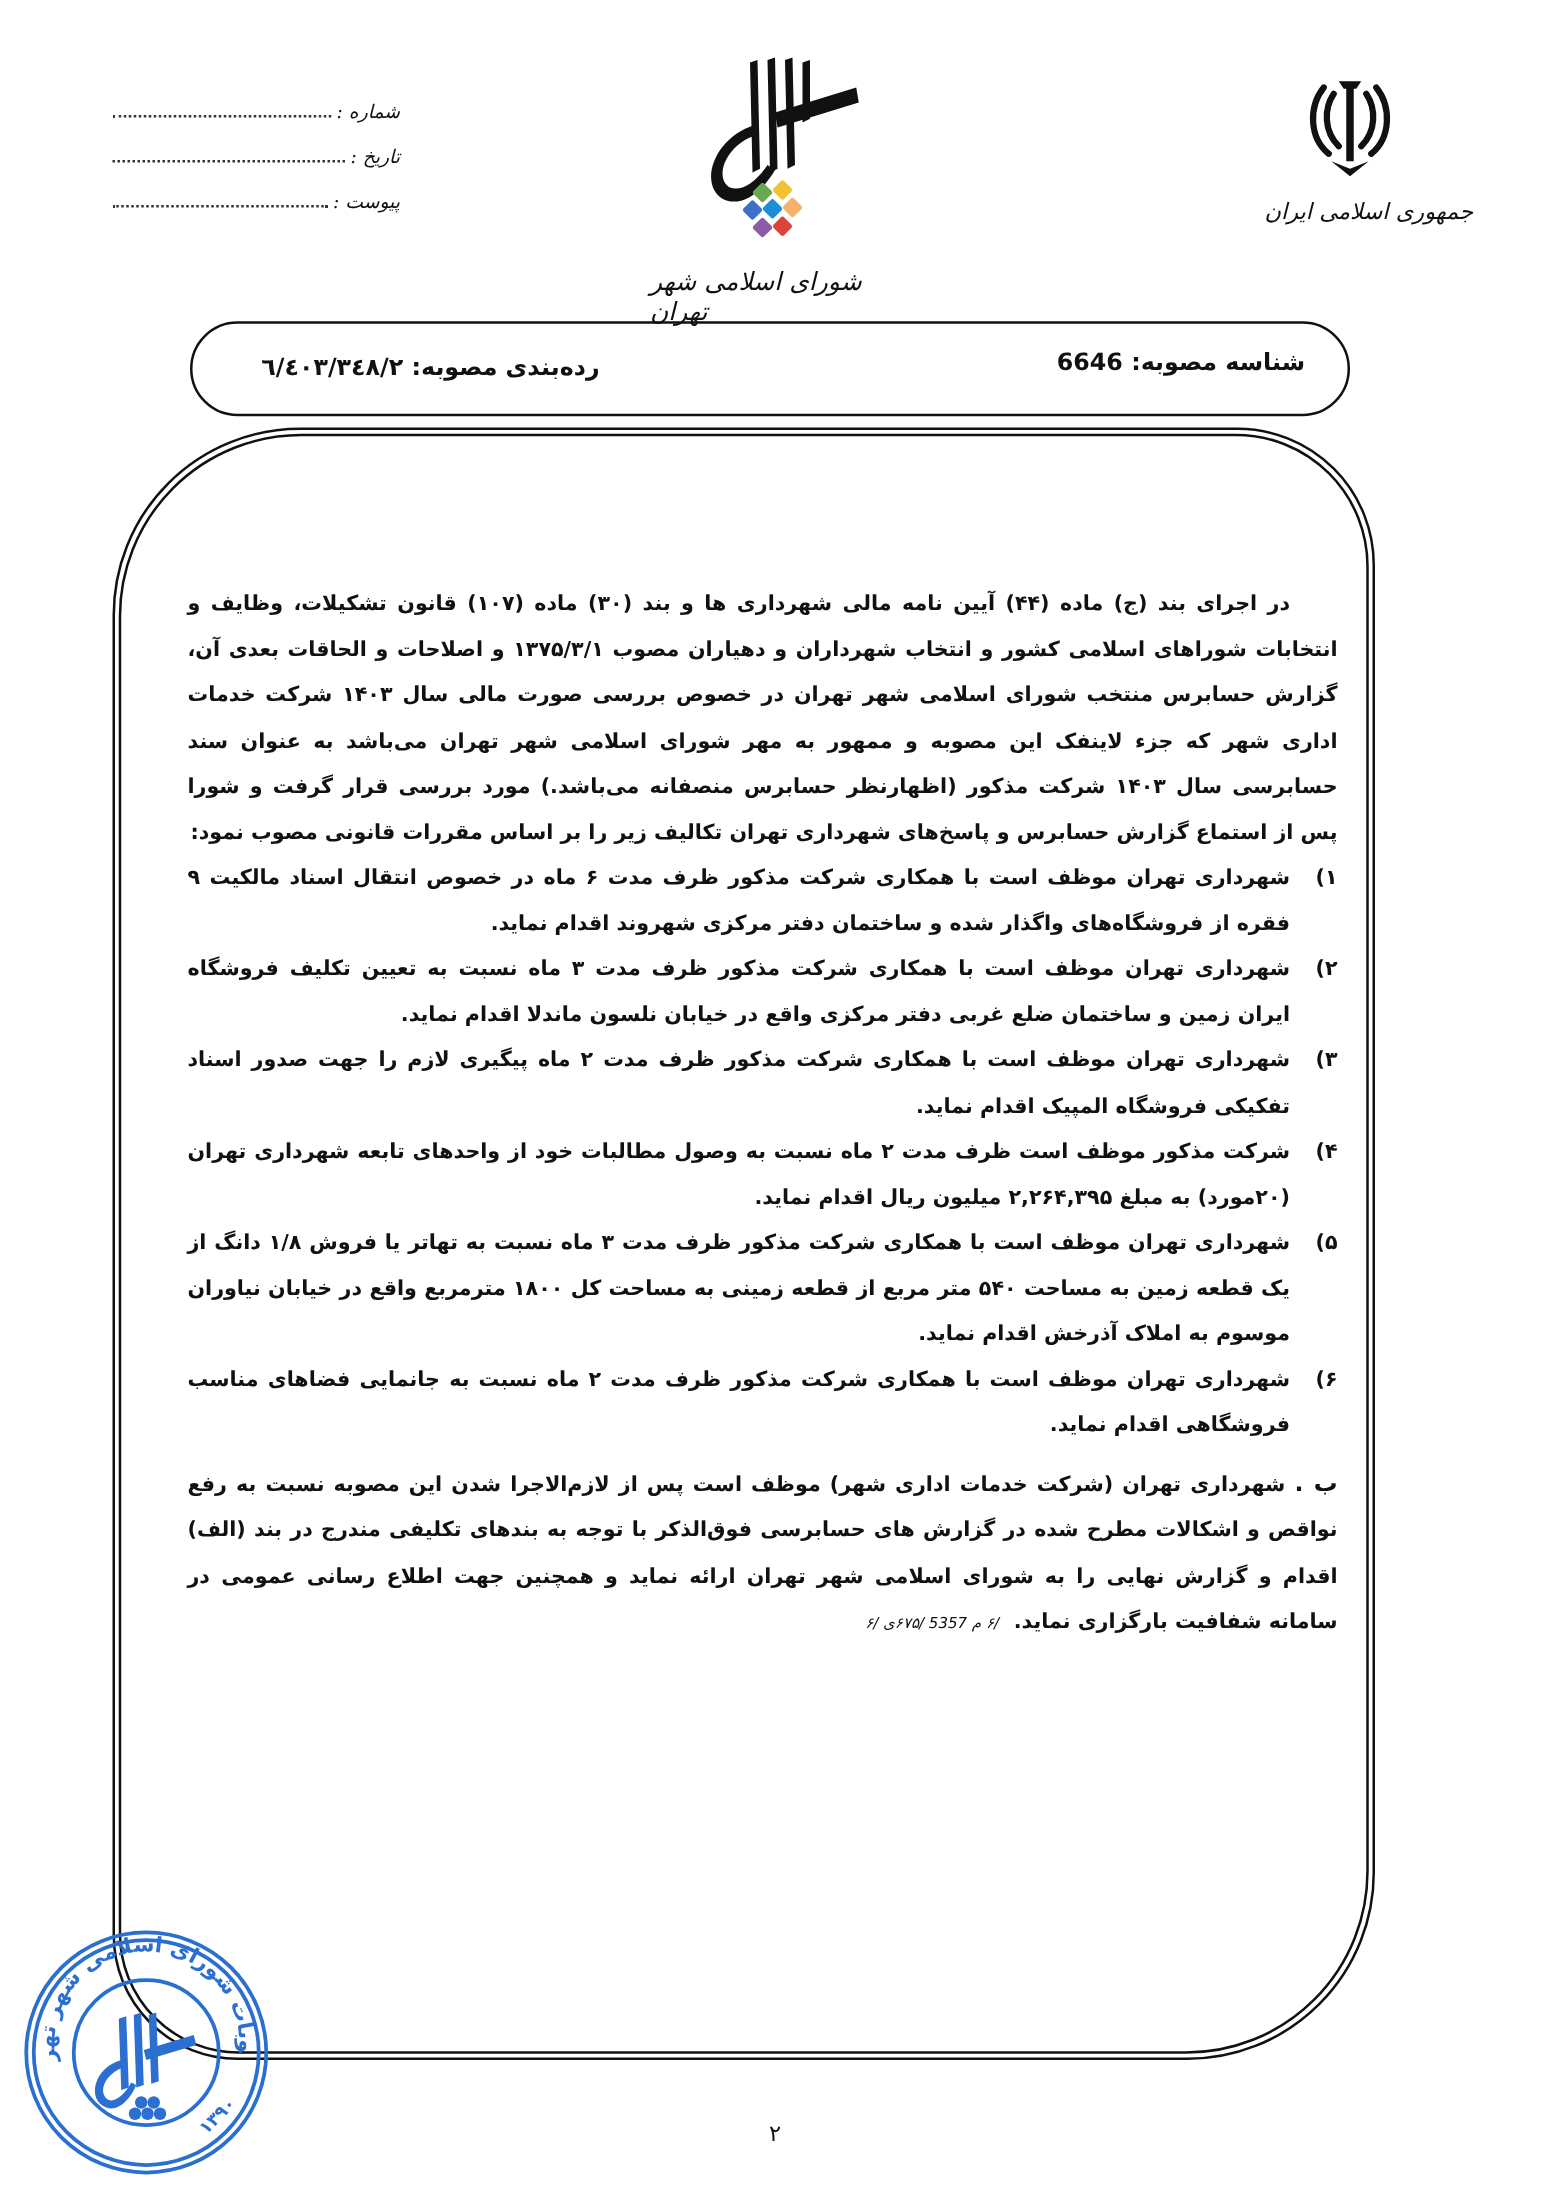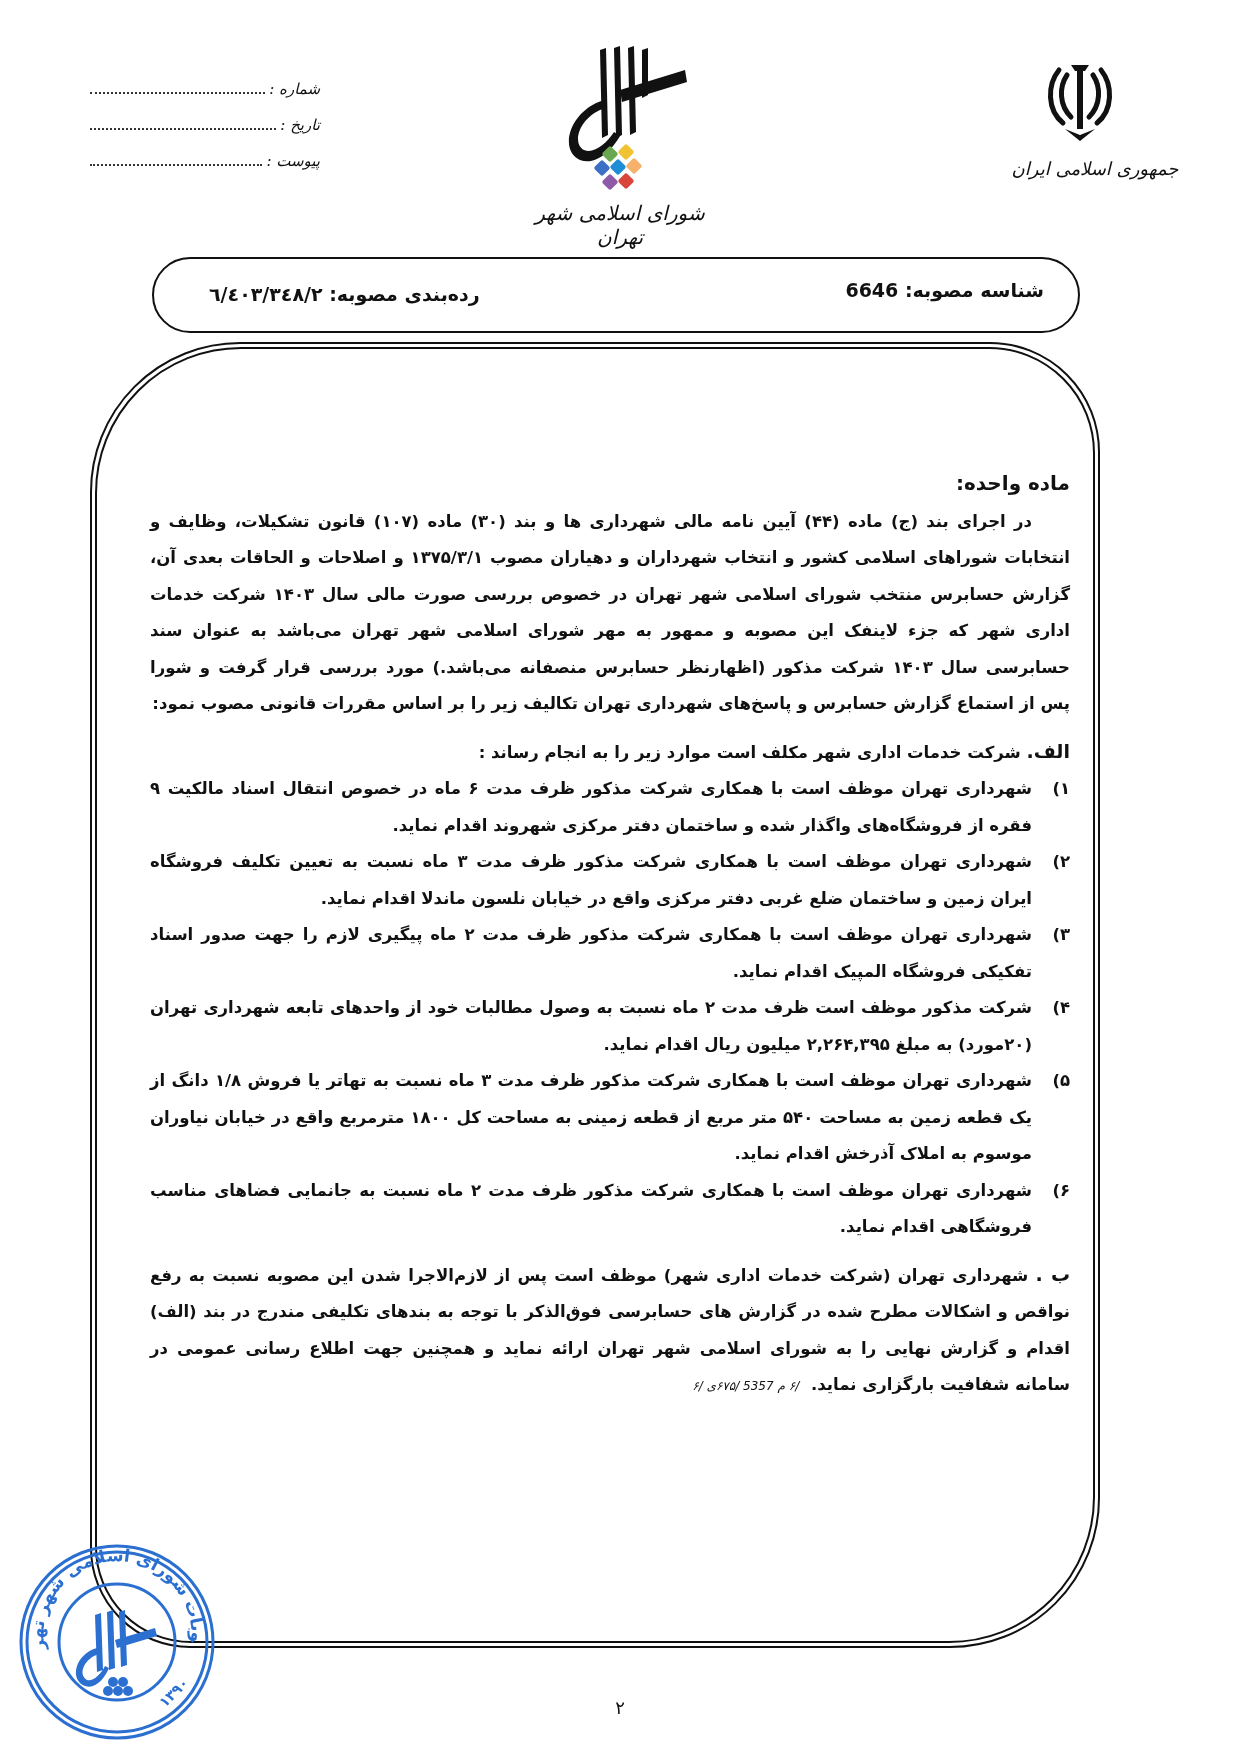--- a/index.html
+++ b/index.html
@@ -8,21 +8,21 @@
   .abs { position: absolute; }
 
   
   .meta { left: 90px; width: 230px; direction: rtl; font-family: "DejaVu Serif", serif;
           font-style: italic; font-size: 15px; display: flex; align-items: baseline; text-align: center; }
   .meta .lbl { white-space: nowrap; padding-left: 4px; }
   .meta .dots { flex: 1; border-bottom: 2px dotted #333; height: 0; margin-bottom: 4px; }
 
   
   .council-logo { left: 560px; top: 40px; width: 130px; height: 160px; }
-  .council-name { left: 520px; top: 201px; width: 200px; text-align: center;
+  .council-name { left: 520px; top: 213px; width: 200px; text-align: left;
                   font-family: "DejaVu Serif", serif; font-style: italic; font-size: 20px; direction: rtl; }
   .emblem { left: 1045px; top: 55px; width: 70px; height: 90px; }
   .republic-name { left: 1000px; top: 158px; width: 190px; text-align: center;
                    font-family: "DejaVu Serif", serif; font-style: italic; font-size: 18px; direction: rtl; }
 
   
   .header-box { left: 152px; top: 257px; width: 928px; height: 76px;
                 border: 2px solid #111; border-radius: 40px; box-sizing: border-box; }
   .header-right { right: 34px; top: 20px; font-weight: bold; font-size: 19px; direction: rtl; position: absolute; }
   .header-left  { left: 55px;  top: 24px; font-weight: bold; font-size: 19px; direction: rtl; position: absolute; }
@@ -113,27 +113,22 @@
   <span class="header-left">
     <span>رده‌بندی مصوبه:</span>
     <span>٦/٤٠٣/٣٤٨/٢</span>
   </span>
 </div>
 
 <div class="abs frame-outer"></div>
 <div class="abs frame-inner"></div>
 
 <div class="abs content">
-  <p class="section-title">ماده واحده:</p>
   <p class="indent">در اجرای بند (ج) ماده (۴۴) آیین نامه مالی شهرداری ها و بند (۳۰) ماده (۱۰۷) قانون تشکیلات، وظایف و انتخابات شوراهای اسلامی کشور و انتخاب شهرداران و دهیاران مصوب ۱۳۷۵/۳/۱ و اصلاحات و الحاقات بعدی آن، گزارش حسابرس منتخب شورای اسلامی شهر تهران در خصوص بررسی صورت مالی سال ۱۴۰۳ شرکت خدمات اداری شهر که جزء لاینفک این مصوبه و ممهور به مهر شورای اسلامی شهر تهران می‌باشد به عنوان سند حسابرسی سال ۱۴۰۳ شرکت مذکور (اظهارنظر حسابرس منصفانه می‌باشد.) مورد بررسی قرار گرفت و شورا پس از استماع گزارش حسابرس و پاسخ‌های شهرداری تهران تکالیف زیر را بر اساس مقررات قانونی مصوب نمود:</p>
 
-  <p class="alef-head">
-    <span class="tag">الف.</span>
-    <span>شرکت خدمات اداری شهر مکلف است موارد زیر را به انجام رساند :</span>
-  </p>
   <ol class="items">
     <li><span class="num">۱)</span><span>شهرداری تهران موظف است با همکاری شرکت مذکور ظرف مدت ۶ ماه در خصوص انتقال اسناد مالکیت ۹ فقره از فروشگاه‌های واگذار شده و ساختمان دفتر مرکزی شهروند اقدام نماید.</span></li>
     <li><span class="num">۲)</span><span>شهرداری تهران موظف است با همکاری شرکت مذکور ظرف مدت ۳ ماه نسبت به تعیین تکلیف فروشگاه ایران زمین و ساختمان ضلع غربی دفتر مرکزی واقع در خیابان نلسون ماندلا اقدام نماید.</span></li>
     <li><span class="num">۳)</span><span>شهرداری تهران موظف است با همکاری شرکت مذکور ظرف مدت ۲ ماه پیگیری لازم را جهت صدور اسناد تفکیکی فروشگاه المپیک اقدام نماید.</span></li>
     <li><span class="num">۴)</span><span>شرکت مذکور موظف است ظرف مدت ۲ ماه نسبت به وصول مطالبات خود از واحدهای تابعه شهرداری تهران (۲۰مورد) به مبلغ ۲,۲۶۴,۳۹۵ میلیون ریال اقدام نماید.</span></li>
     <li><span class="num">۵)</span><span>شهرداری تهران موظف است با همکاری شرکت مذکور ظرف مدت ۳ ماه نسبت به تهاتر یا فروش ۱/۸ دانگ از یک قطعه زمین به مساحت ۵۴۰ متر مربع از قطعه زمینی به مساحت کل ۱۸۰۰ مترمربع واقع در خیابان نیاوران موسوم به املاک آذرخش اقدام نماید.</span></li>
     <li><span class="num">۶)</span><span>شهرداری تهران موظف است با همکاری شرکت مذکور ظرف مدت ۲ ماه نسبت به جانمایی فضاهای مناسب فروشگاهی اقدام نماید.</span></li>
   </ol>
 
   <p class="be">

